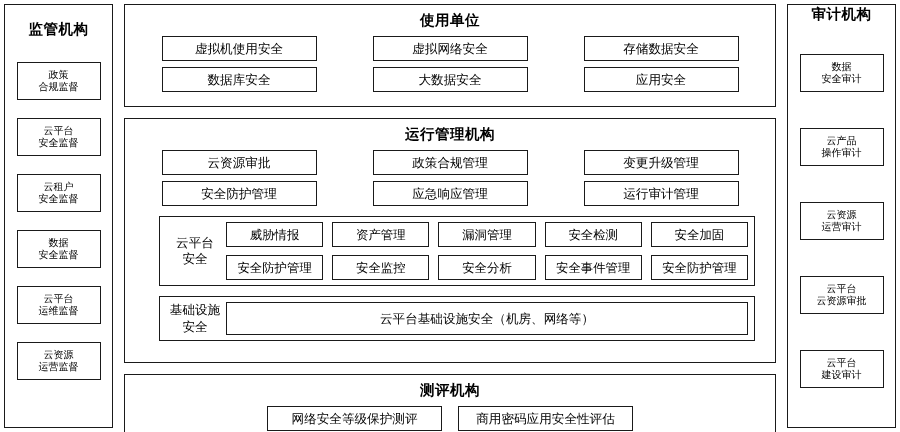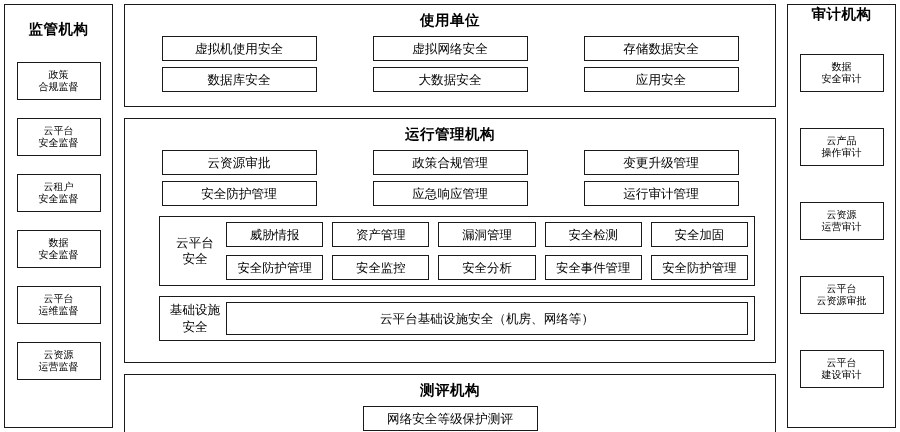--- a/index.html
+++ b/index.html
@@ -281,20 +281,21 @@
           <div class="bx infra-box">云平台基础设施安全（机房、网络等）</div>
         </div>
       </div>
 
     </div>
 
     <div class="panel sec-eval">
       <div class="sec-title">测评机构</div>
       <div class="row3-eval">
         <div class="bx">网络安全等级保护测评</div>
+        <div class="bx">商用密码应用安全性评估</div>
       </div>
     </div>
 
   </div>
 
   <div class="panel side side-right">
     <div class="side-title">审计机构</div>
     <div class="side-list">
 
       <div class="bx side-item">

